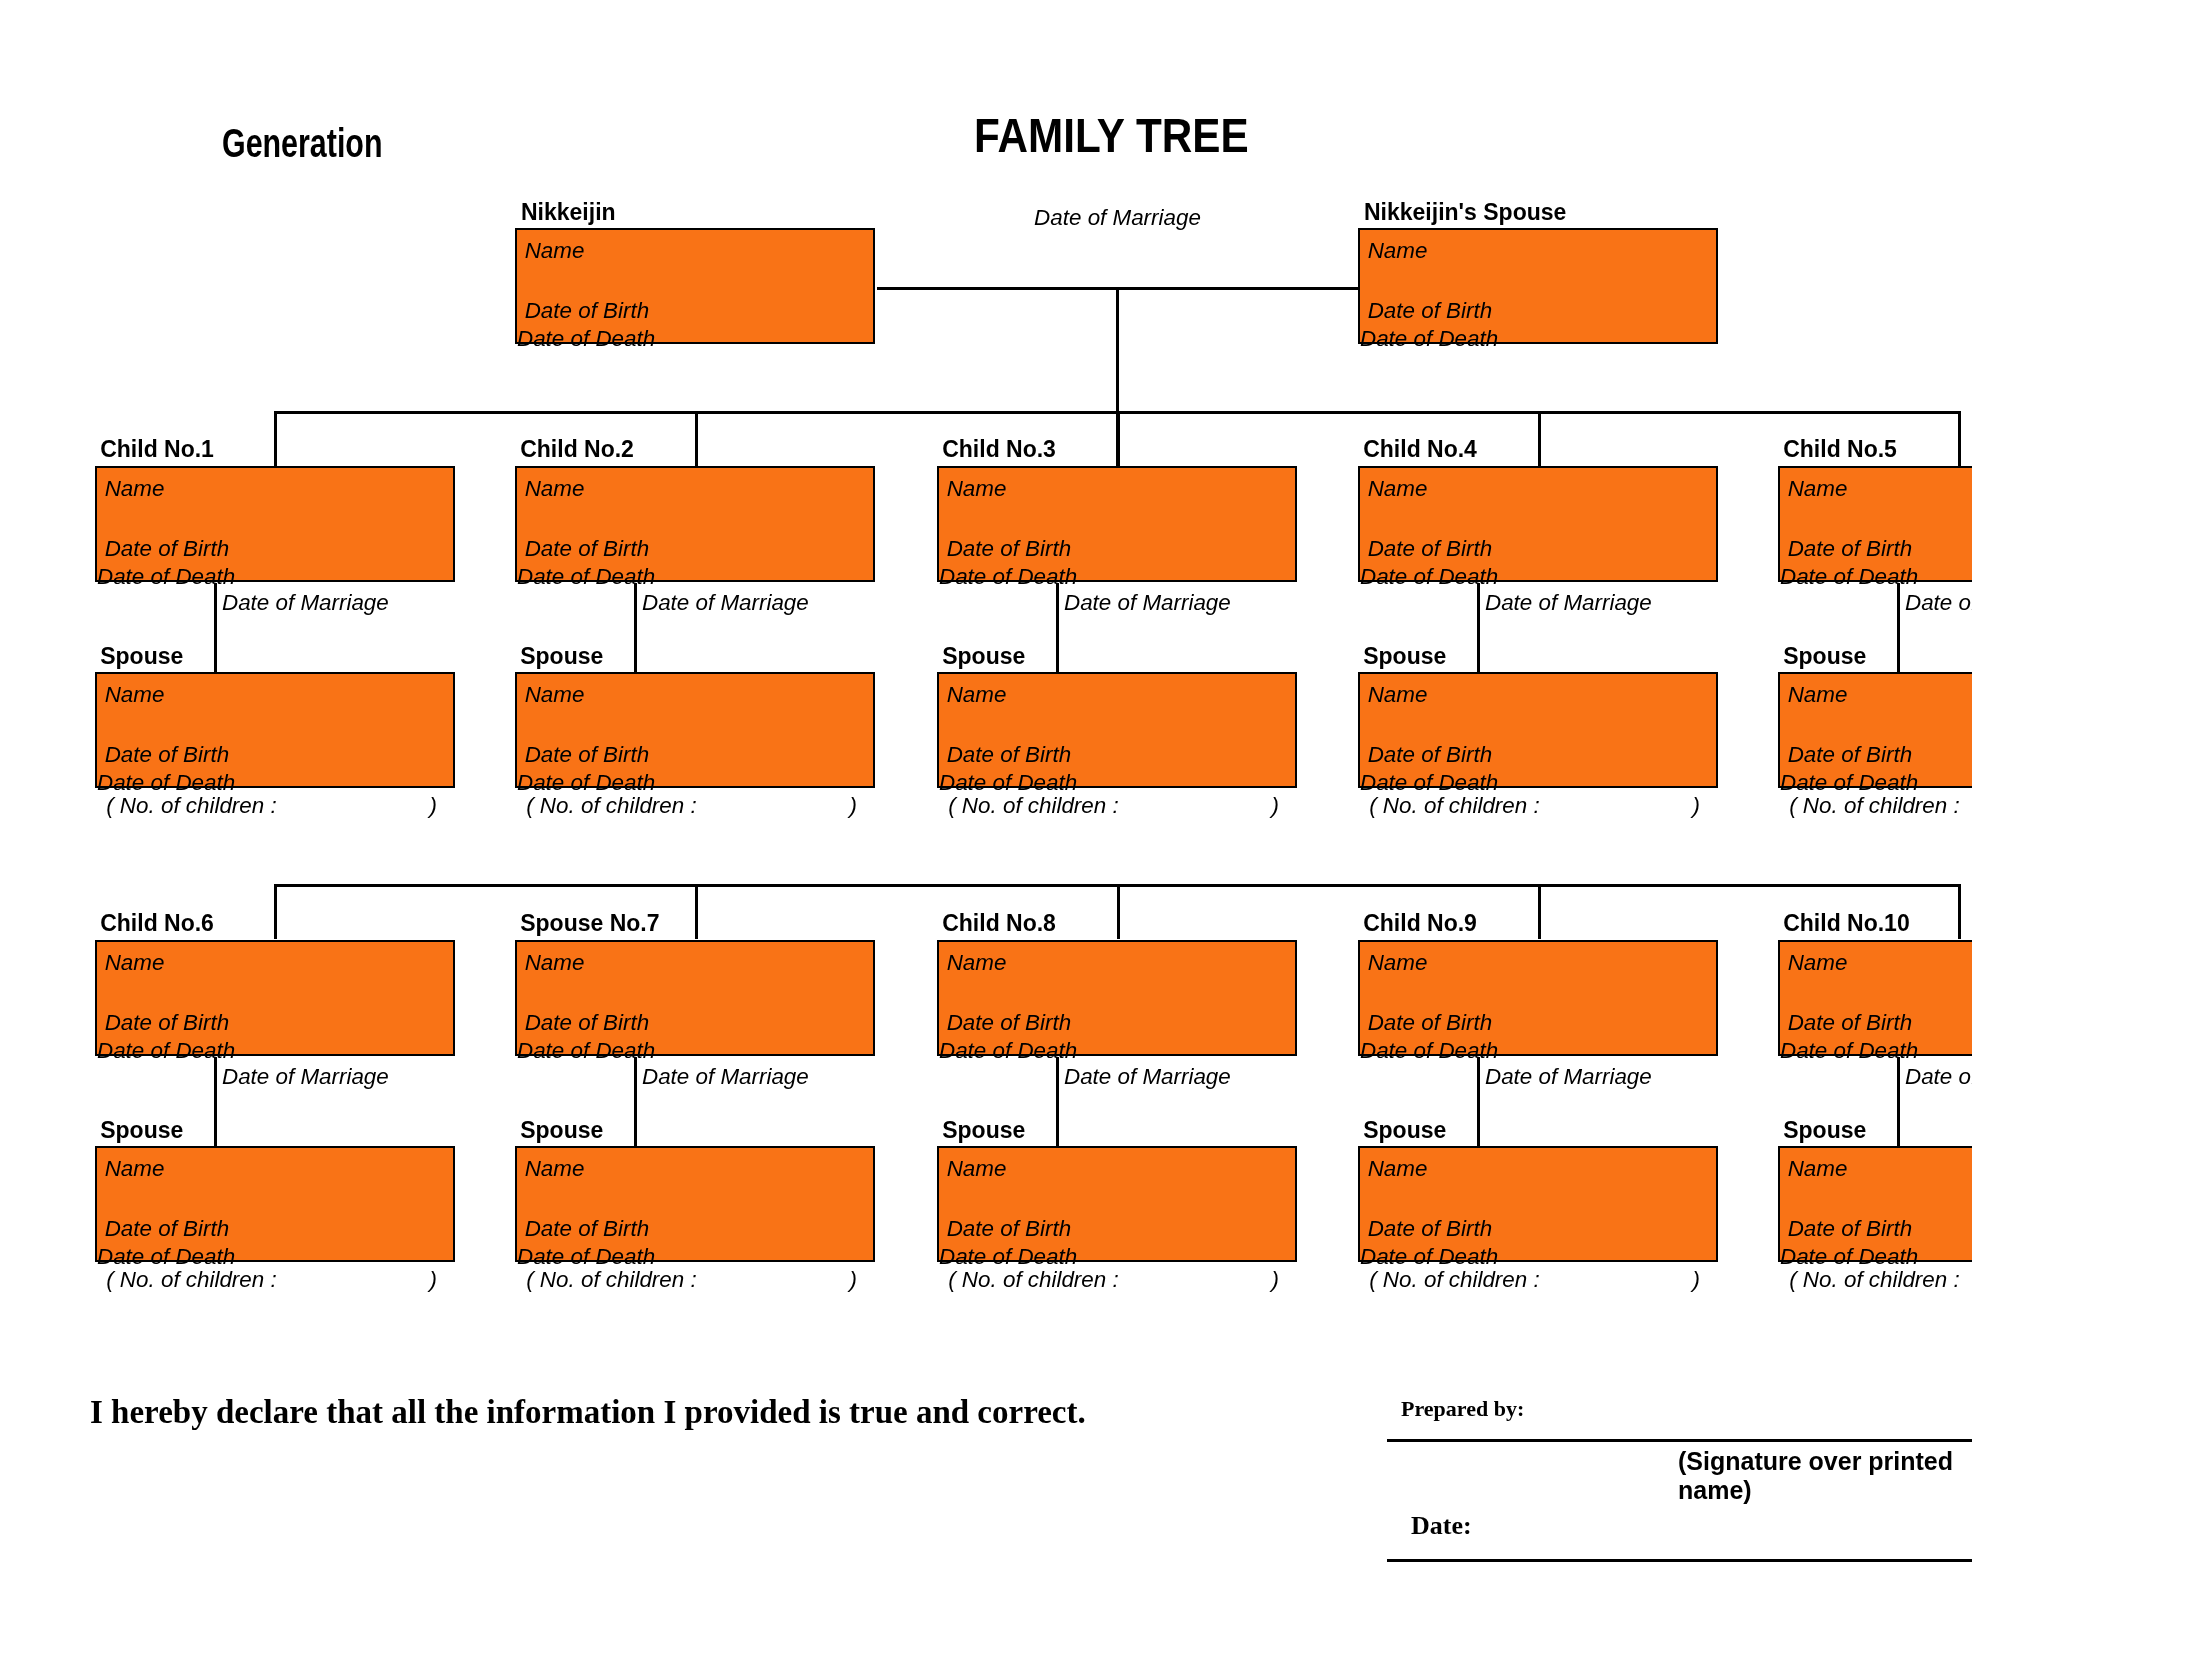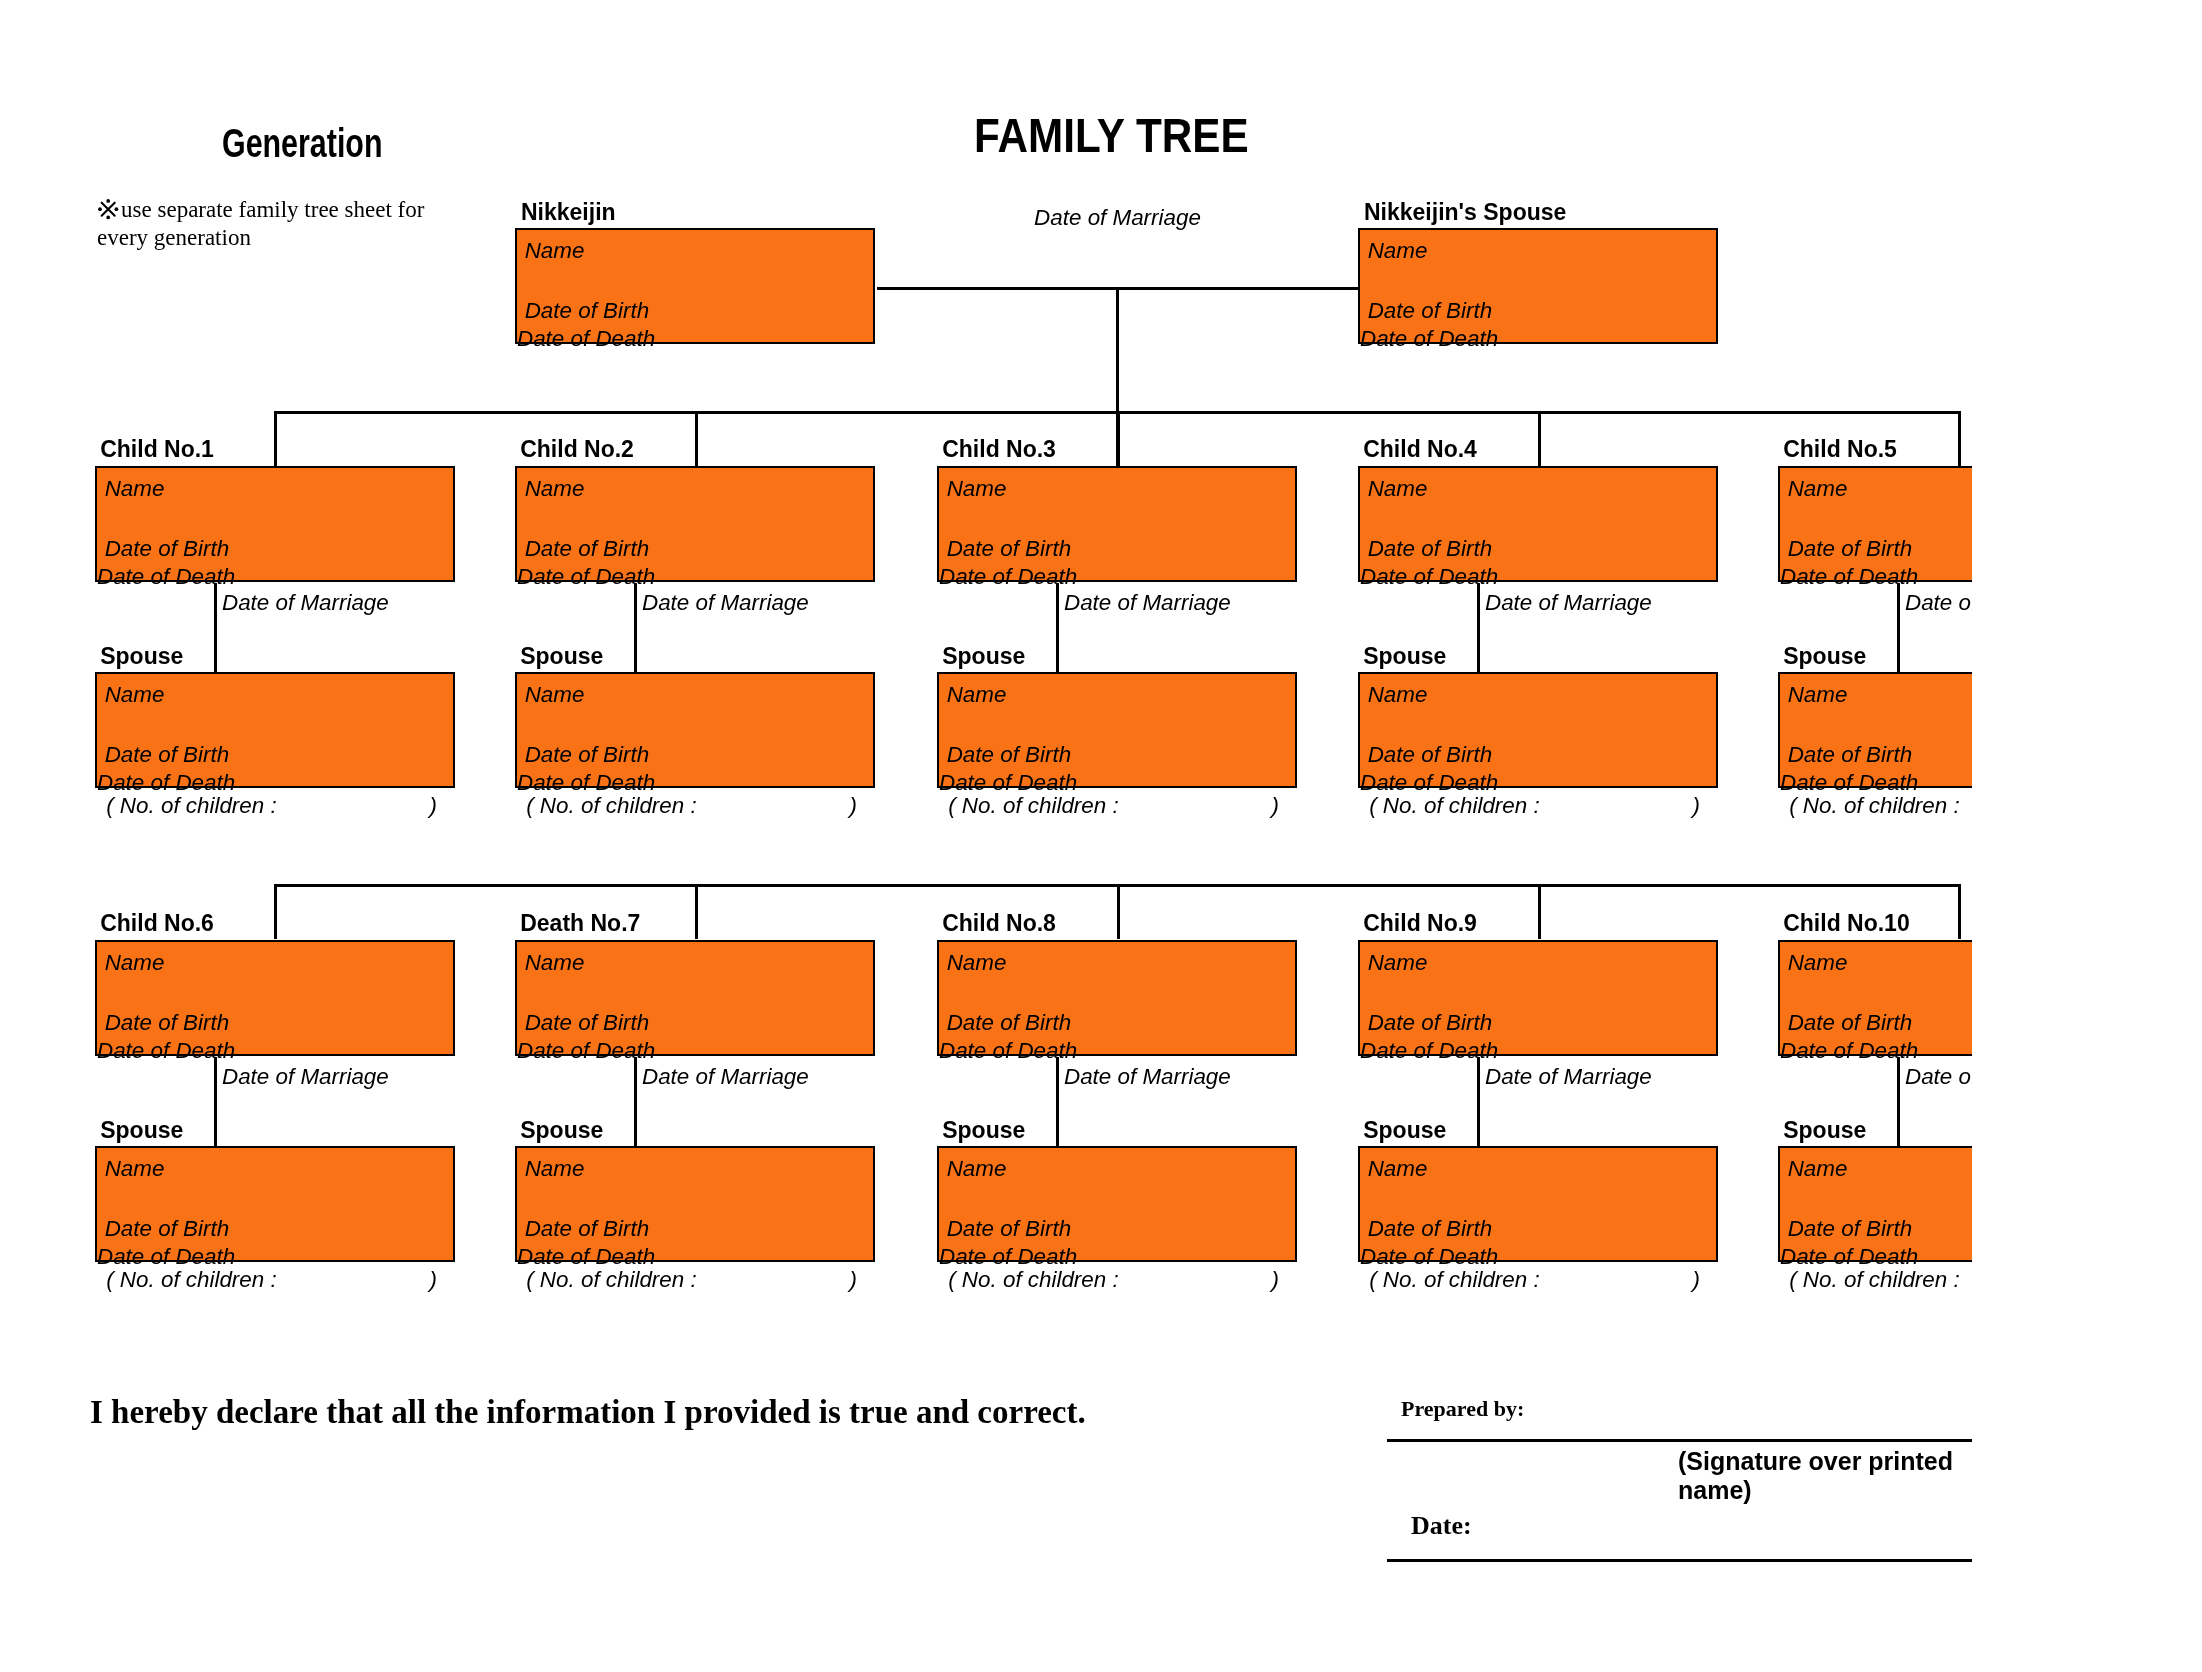--- a/index.html
+++ b/index.html
@@ -34,35 +34,20 @@
 </style>
 </head>
 <body>
 
 <div class="page">
 
   <div class="abs gen-title" style="left:222px;top:122px">Generation</div>
 
   <div class="abs main-title" style="left:974px;top:110px">FAMILY TREE</div>
 
-  <div class="abs note" style="left:97px;top:196px">
-    <svg class="refmark" width="22.4" height="22.4" viewBox="0 0 24 24">
-      <g stroke="#000" stroke-width="2.2" stroke-linecap="round">
-        <line x1="5" y1="5" x2="19" y2="19"></line>
-        <line x1="19" y1="5" x2="5" y2="19"></line>
-      </g>
-      <g fill="#000">
-        <circle cx="12" cy="3.2" r="2"></circle>
-        <circle cx="12" cy="20.8" r="2"></circle>
-        <circle cx="3.2" cy="12" r="2"></circle>
-        <circle cx="20.8" cy="12" r="2"></circle>
-      </g>
-    </svg><span>use separate family tree sheet for</span><br>
-    <span>every generation</span>
-  </div>
 
   <div class="abs blabel" style="left:521px;top:199px">Nikkeijin</div>
 
   <div class="box" style="left:515px;top:228px">
     <span class="ilabel lname">Name</span>
     <span class="ilabel ldob">Date of Birth</span>
     <span class="ilabel ldod">Date of Death</span>
   </div>
 
   <div class="abs ilabel" style="left:971px;top:205px;width:293px;text-align:center">Date of Marriage</div>
@@ -207,21 +192,21 @@
         <span class="ilabel lname">Name</span>
         <span class="ilabel ldob">Date of Birth</span>
         <span class="ilabel ldod">Date of Death</span>
       </div>
       <div class="kids">
         <span class="ilabel kopen">( No. of children :</span>
         <span class="ilabel kclose">)</span>
       </div>
     </div>
       <div class="cell" style="left: 515px; top: 908px;">
-      <div class="blabel clabel">Death No.7</div>
+      <div class="blabel clabel">Spouse No.7</div>
       <div class="box box1">
         <span class="ilabel lname">Name</span>
         <span class="ilabel ldob">Date of Birth</span>
         <span class="ilabel ldod">Date of Death</span>
       </div>
       <div class="vmar"></div>
       <div class="ilabel mlabel">Date of Marriage</div>
       <div class="blabel slabel">Spouse</div>
       <div class="box box2">
         <span class="ilabel lname">Name</span>

